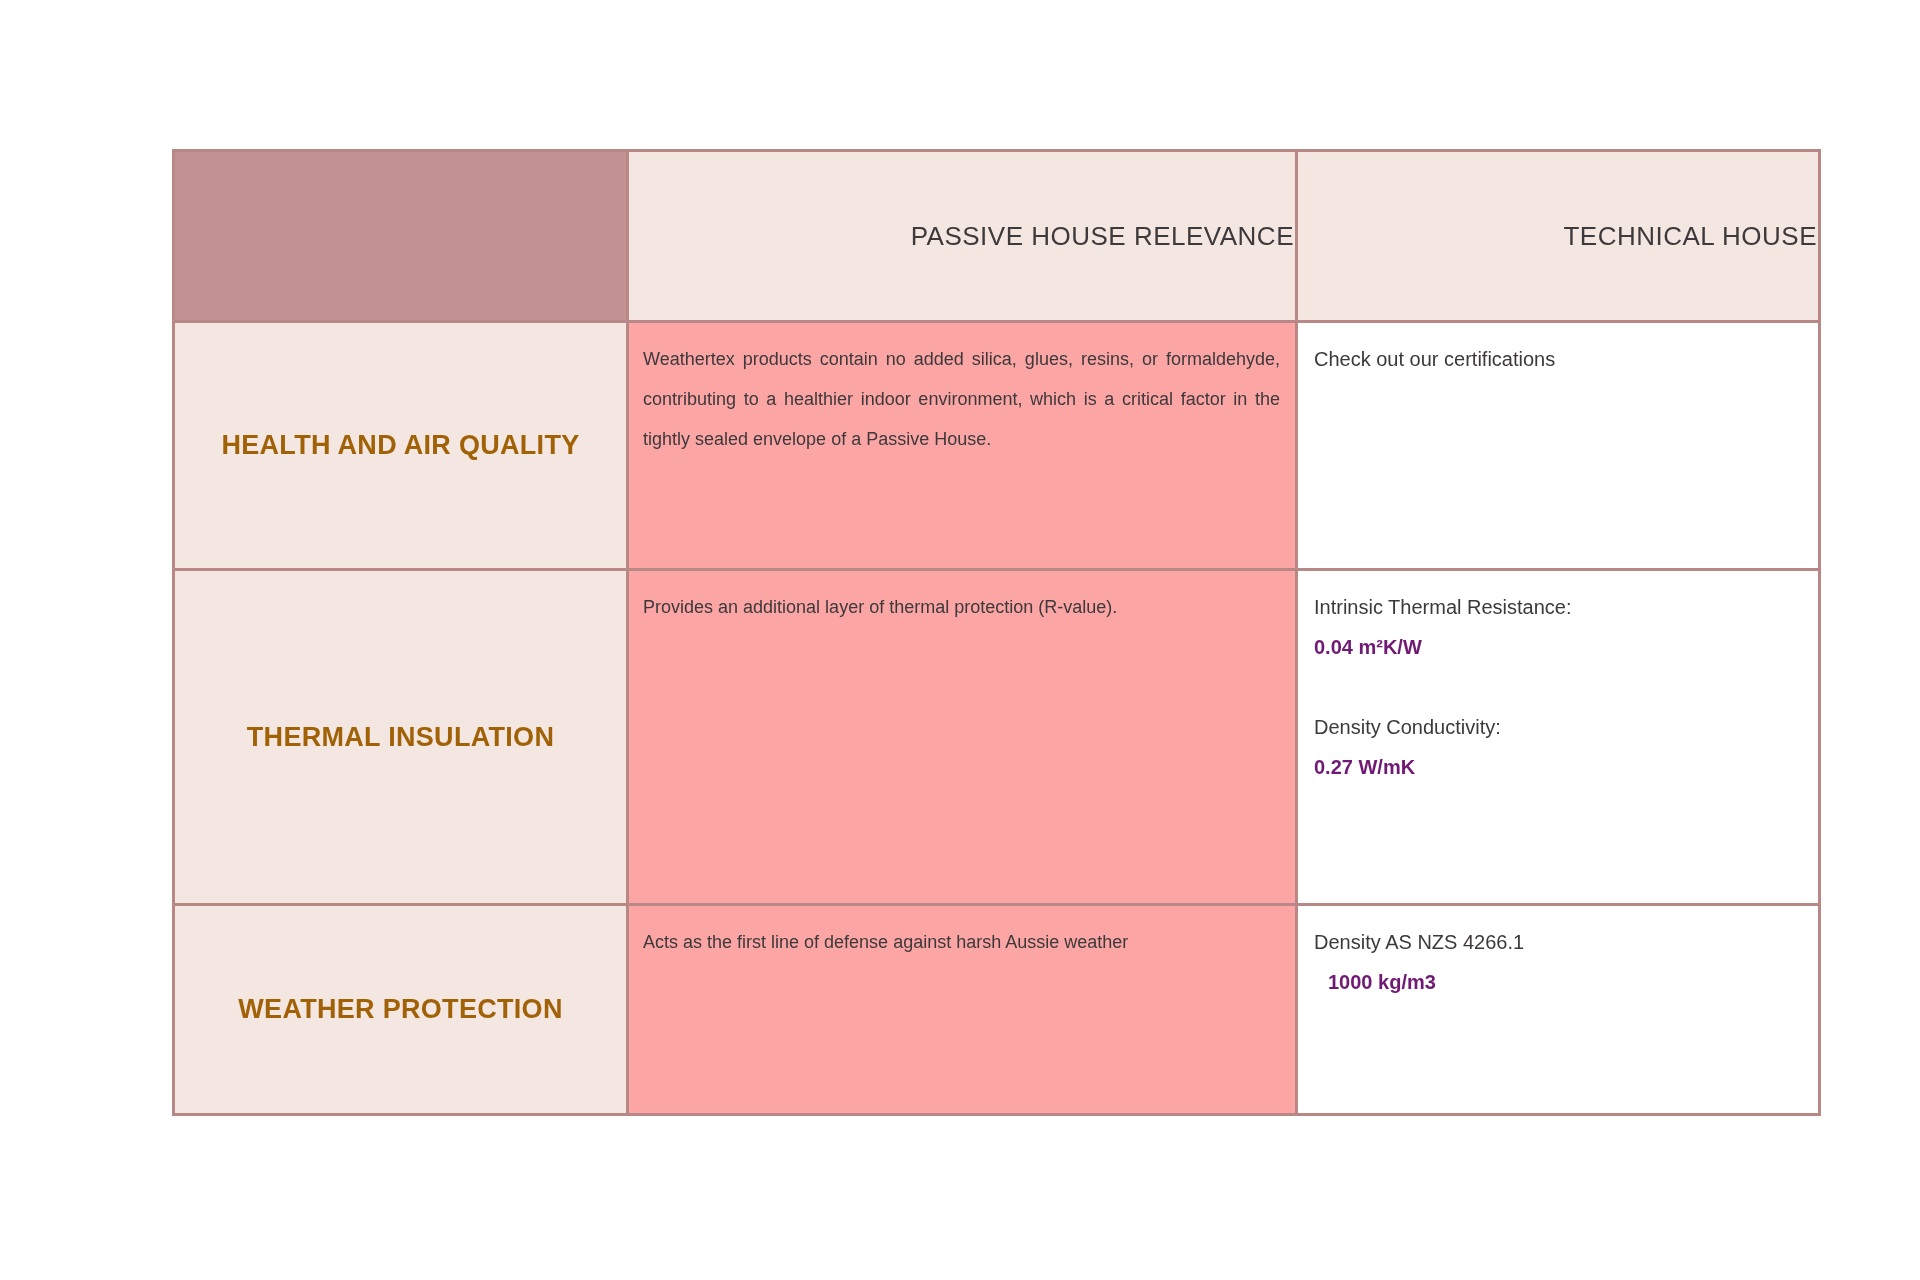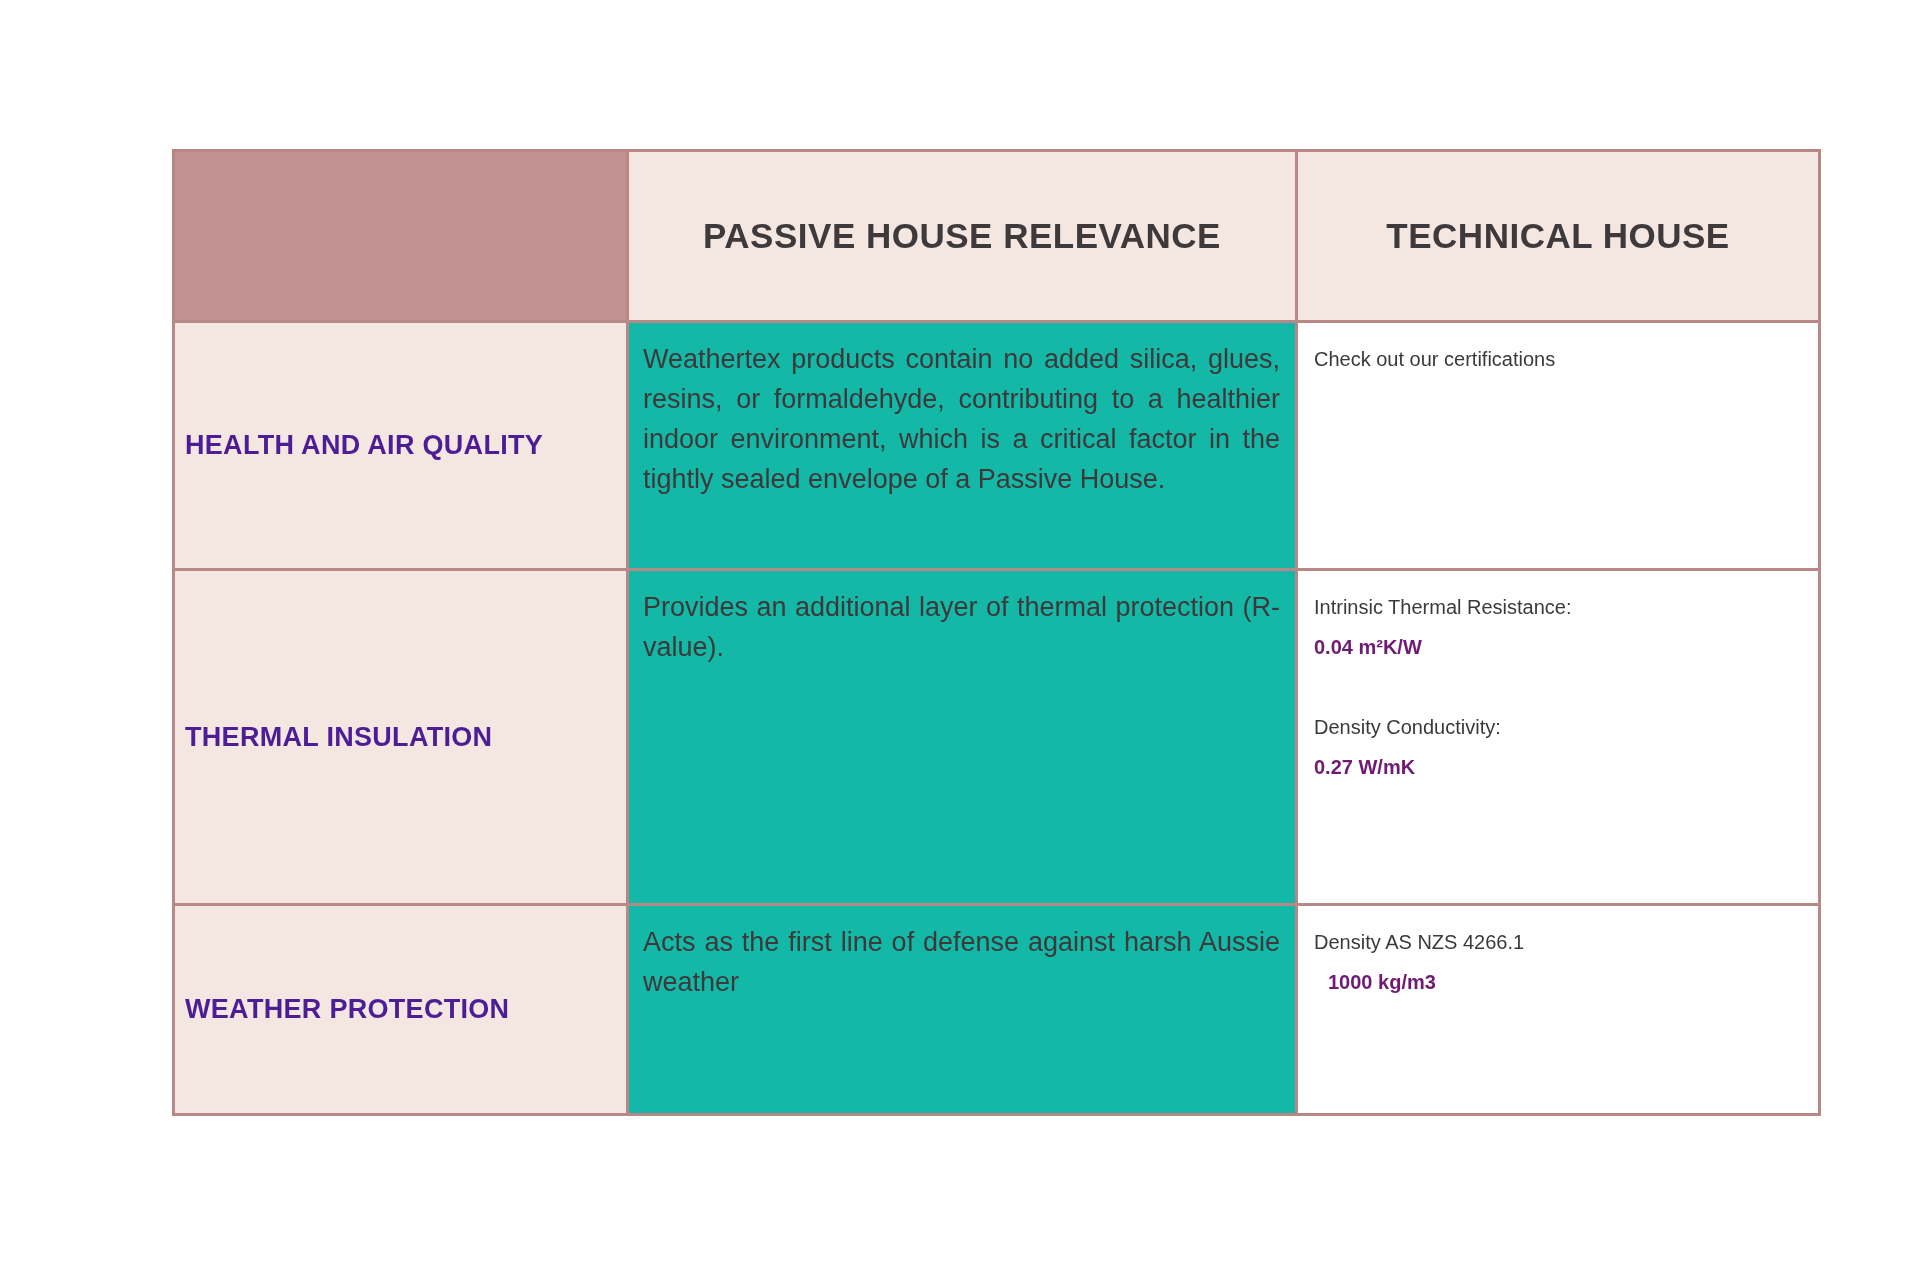--- a/index.html
+++ b/index.html
@@ -35,42 +35,42 @@
   tr.r-weather{ height: 210px; }
 
   
   .corner-cell {
     background: #c29292;
   }
   
   .head-cell {
     background: #f4e6e1;
     color: #3e3a3c;
-    font-size: 35px;
-    font-weight: bold;
-    text-align: center;
+    font-size: 26px;
+    font-weight: normal;
+    text-align: right;
     vertical-align: middle;
     letter-spacing: 0.5px;
   }
   
   .label-cell {
     background: #f4e6e1;
-    color: #4c1d95;
+    color: #a16207;
     font-size: 27px;
     font-weight: bold;
-    text-align: left;
+    text-align: center;
     vertical-align: middle;
     letter-spacing: 0.3px;
     padding: 0 10px;
   }
   
   .body-cell {
-    background: #14b8a6;
+    background: #fca5a5;
     color: #3d393b;
-    font-size: 27px;
+    font-size: 18px;
     line-height: 40px;
     text-align: justify;
     vertical-align: top;
     padding: 16px 15px 14px 14px;
   }
   
   .tech-cell {
     background: #ffffff;
     color: #3d393b;
     font-size: 20px;

